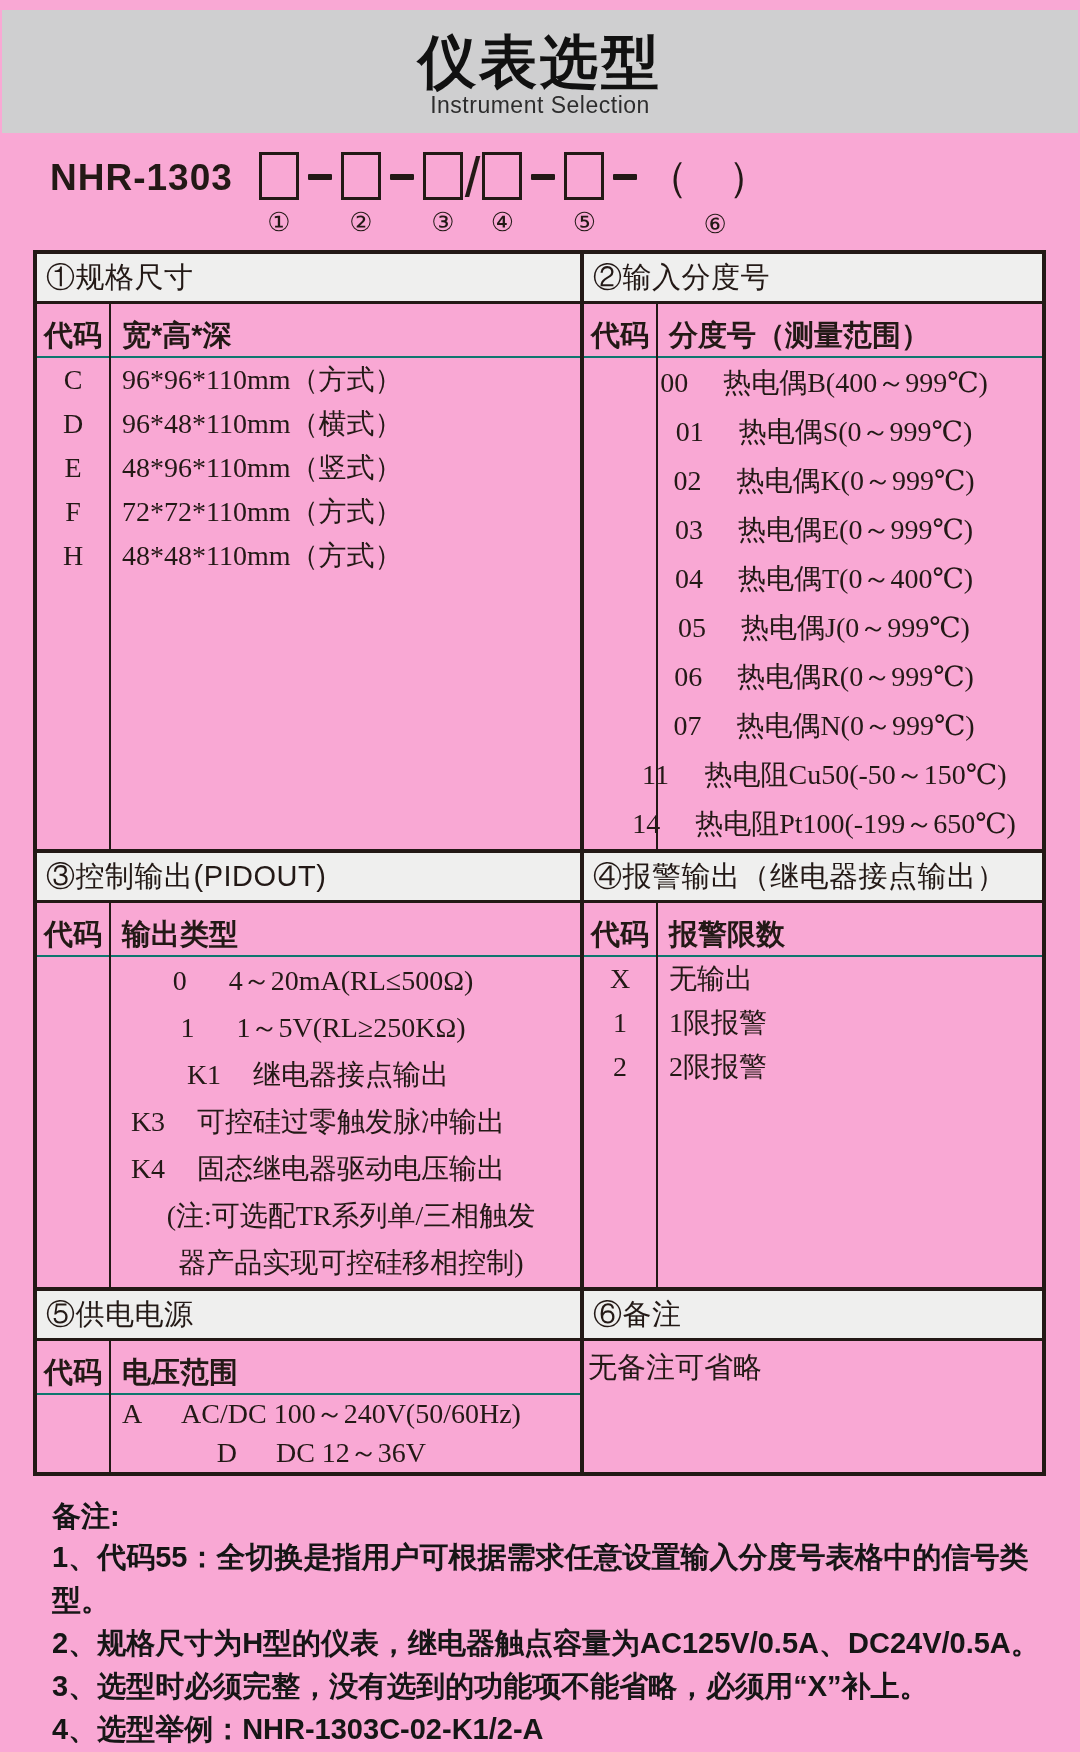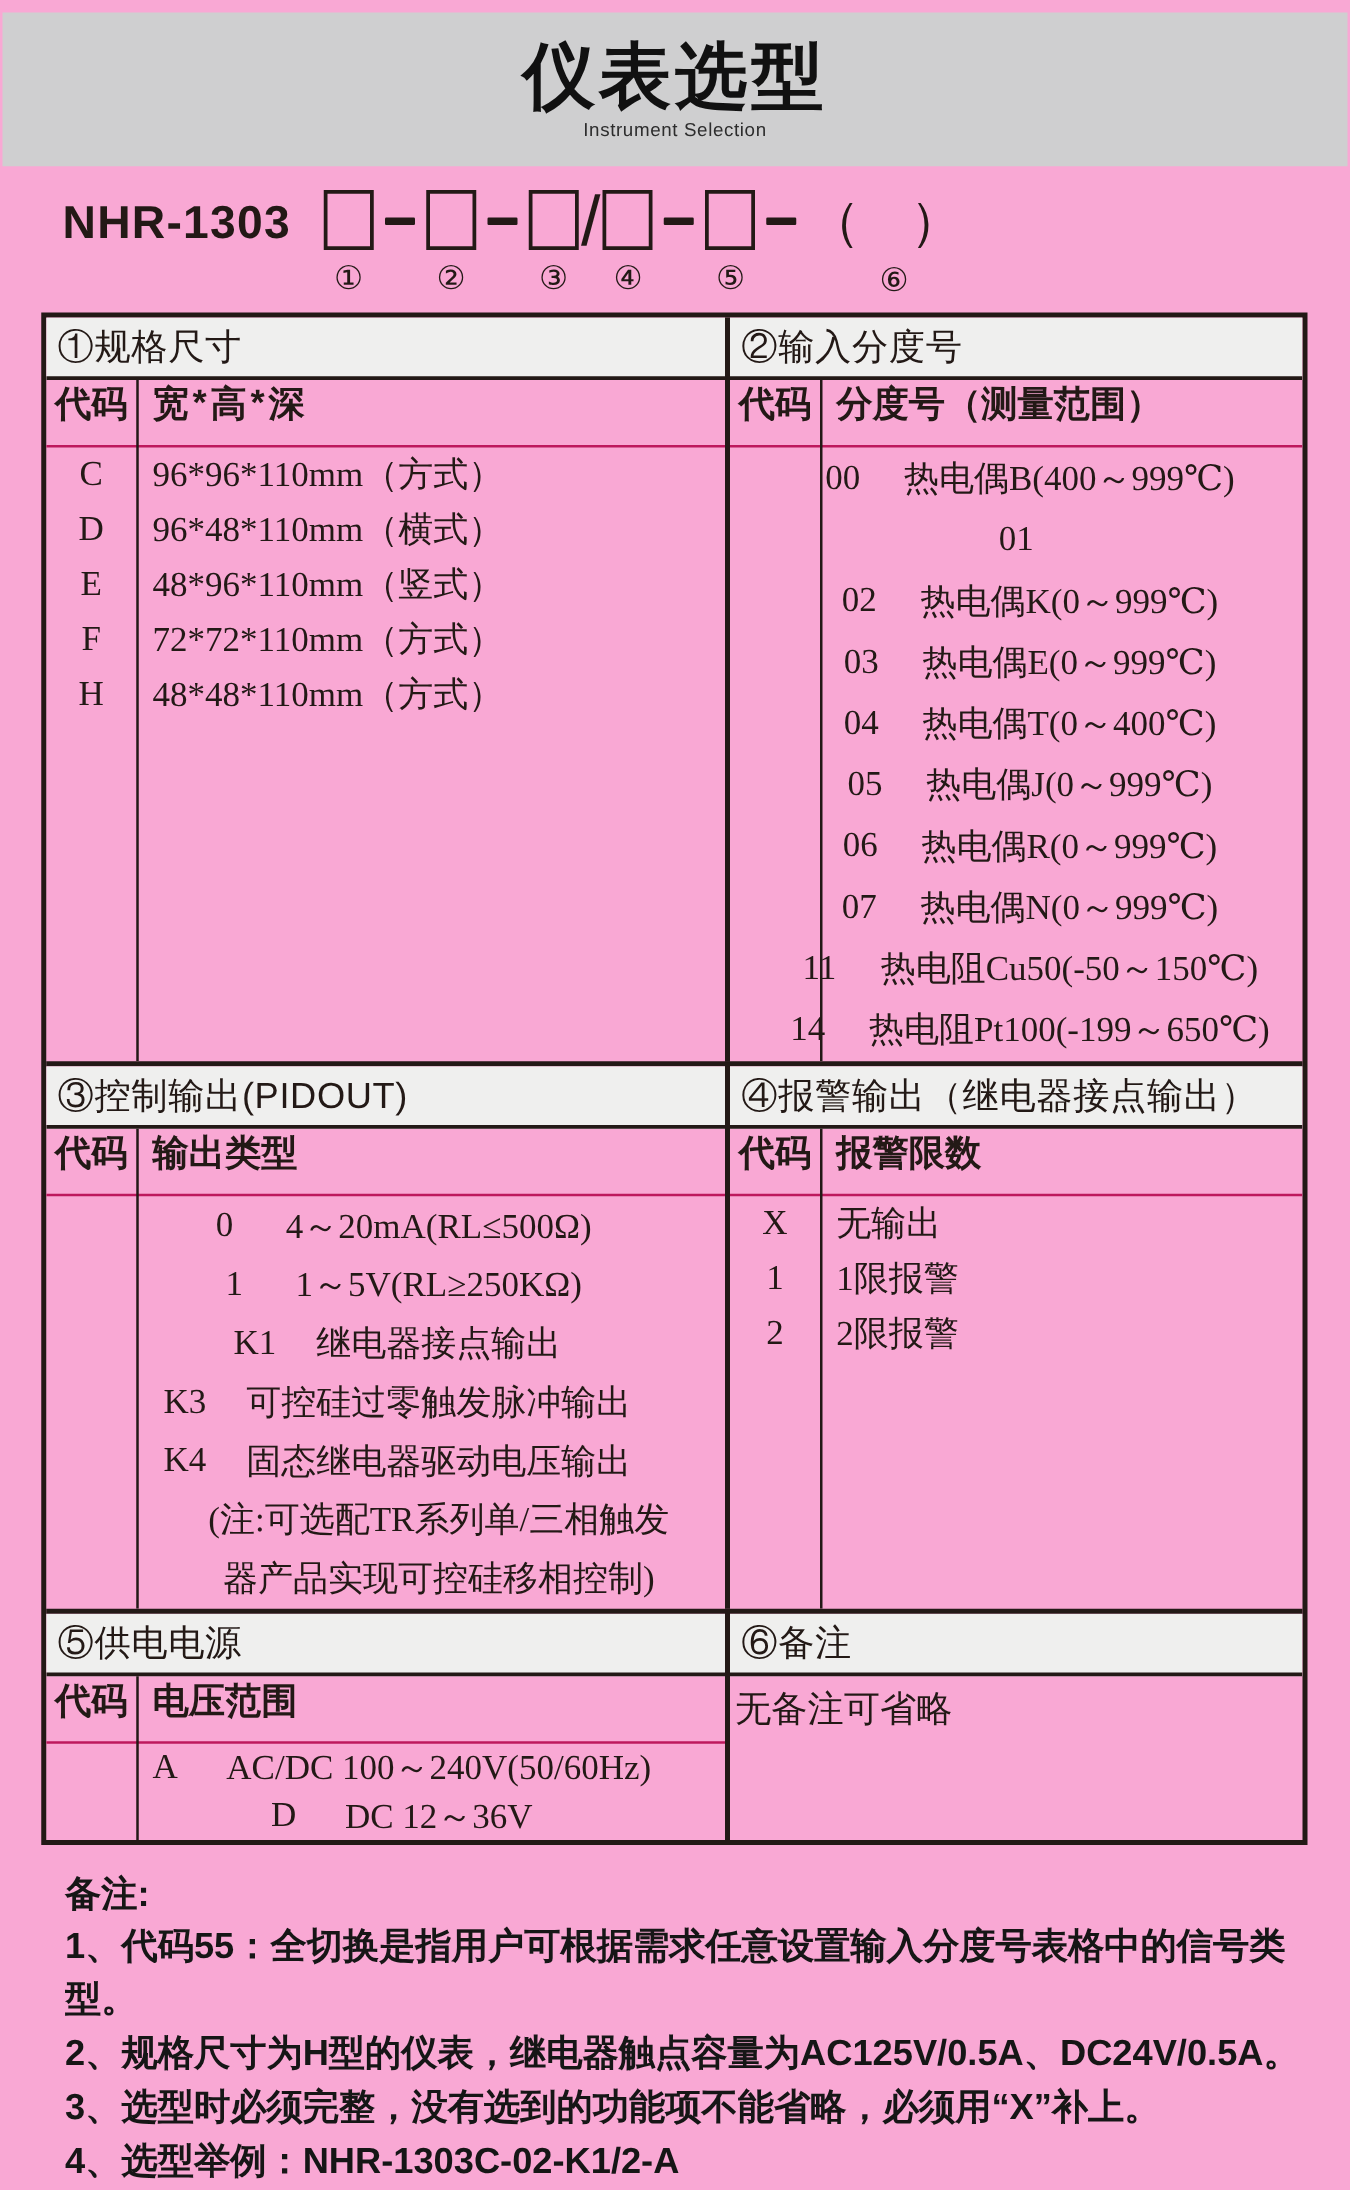--- a/index.html
+++ b/index.html
@@ -2,21 +2,21 @@
 <html><head>
 <meta charset="utf-8">
 <style>
   html,body{margin:0;padding:0;background:#ffffff;}
   .page{position:relative;width:1080px;height:1752px;background:#f9a8d4;color:#231916;
         font-family:"Liberation Sans",sans-serif;overflow:hidden;}
 
   
   .banner{position:absolute;left:2px;top:10px;width:1076px;height:123px;background:#cfcfd0;text-align:center;}
   .banner-title{margin-top:22px;font-size:58px;line-height:60px;font-weight:bold;letter-spacing:3px;color:#111;}
-  .banner-sub{font-size:15px;line-height:26px;color:#2d2d2d;letter-spacing:0.5px;}
+  .banner-sub{font-size:23px;line-height:26px;color:#2d2d2d;letter-spacing:0.5px;}
 
   
   .model-row{position:absolute;left:50px;top:152px;display:flex;align-items:flex-start;}
   .prefix{font-size:37px;line-height:52px;font-weight:bold;letter-spacing:1px;margin-right:26px;
           font-family:"Liberation Sans",sans-serif;}
   .munit{display:inline-flex;flex-direction:column;align-items:center;}
   .mbox{width:40px;height:48px;border:3px solid #231916;box-sizing:border-box;}
   .mlabel{margin-top:8px;font-size:26px;line-height:28px;}
   .dash{width:24px;height:6px;background:#231916;margin:22px 9px 0 9px;border-radius:1px;}
   .slash{font-size:56px;line-height:50px;margin:0 2px;font-weight:normal;}
@@ -27,22 +27,22 @@
             border:4px solid #231916;display:grid;grid-template-columns:547px 1fr;grid-template-rows:595px 438px 1fr;}
   .cell{overflow:hidden;box-sizing:border-box;}
   .cell.left{border-right:4px solid #231916;}
   .cell.b2,.cell.b3{border-top:4px solid #231916;}
 
   .sec-head{height:47px;background:#efefee;border-bottom:3px solid #231916;display:flex;align-items:center;
             padding-left:9px;font-weight:normal;font-size:29px;letter-spacing:0.5px;
             font-family:"Liberation Sans",sans-serif;}
   .sec-body{position:relative;display:flex;flex-direction:column;height:calc(100% - 50px);}
   .sec-body.with-div::before{content:"";position:absolute;left:72px;top:0;bottom:0;width:2px;background:#231916;}
-  .sub-head{display:flex;align-items:flex-start;height:52px;border-bottom:2px solid #be185d;flex:none;
-            font-weight:bold;font-size:29px;font-family:Liberation Mono, monospace;}
+  .sub-head{display:flex;align-items:flex-end;height:52px;border-bottom:2px solid #0f766e;flex:none;
+            font-weight:bold;font-size:29px;font-family:Liberation Sans, sans-serif;}
   .code-col{width:72px;flex:none;text-align:center;}
   .desc-col{padding-left:13px;}
   .row{display:flex;align-items:center;height:44px;flex:none;font-size:28px;
        font-family:"Liberation Serif","DejaVu Serif",serif;}
   .grow .row{flex:1;height:auto;justify-content:center;}
   .note-cell{padding:7px 0 0 4px;font-size:29px;font-family:"Liberation Serif","DejaVu Serif",serif;}
 
   
   .notes{position:absolute;left:52px;top:1496px;width:1000px;font-weight:bold;color:#161616;
          font-family:"Liberation Sans",sans-serif;}
@@ -131,20 +131,21 @@
         <div class="sub-head">
           <span class="code-col">代码</span>
           <span class="desc-col">分度号（测量范围）</span>
         </div>
         <div class="row">
             <span class="code-col">00</span>
             <span class="desc-col">热电偶B(400～999℃)</span>
           </div>
         <div class="row">
             <span class="code-col">01</span>
+            <span class="desc-col">热电偶S(0～999℃)</span>
           </div>
         <div class="row">
             <span class="code-col">02</span>
             <span class="desc-col">热电偶K(0～999℃)</span>
           </div>
         <div class="row">
             <span class="code-col">03</span>
             <span class="desc-col">热电偶E(0～999℃)</span>
           </div>
         <div class="row">

